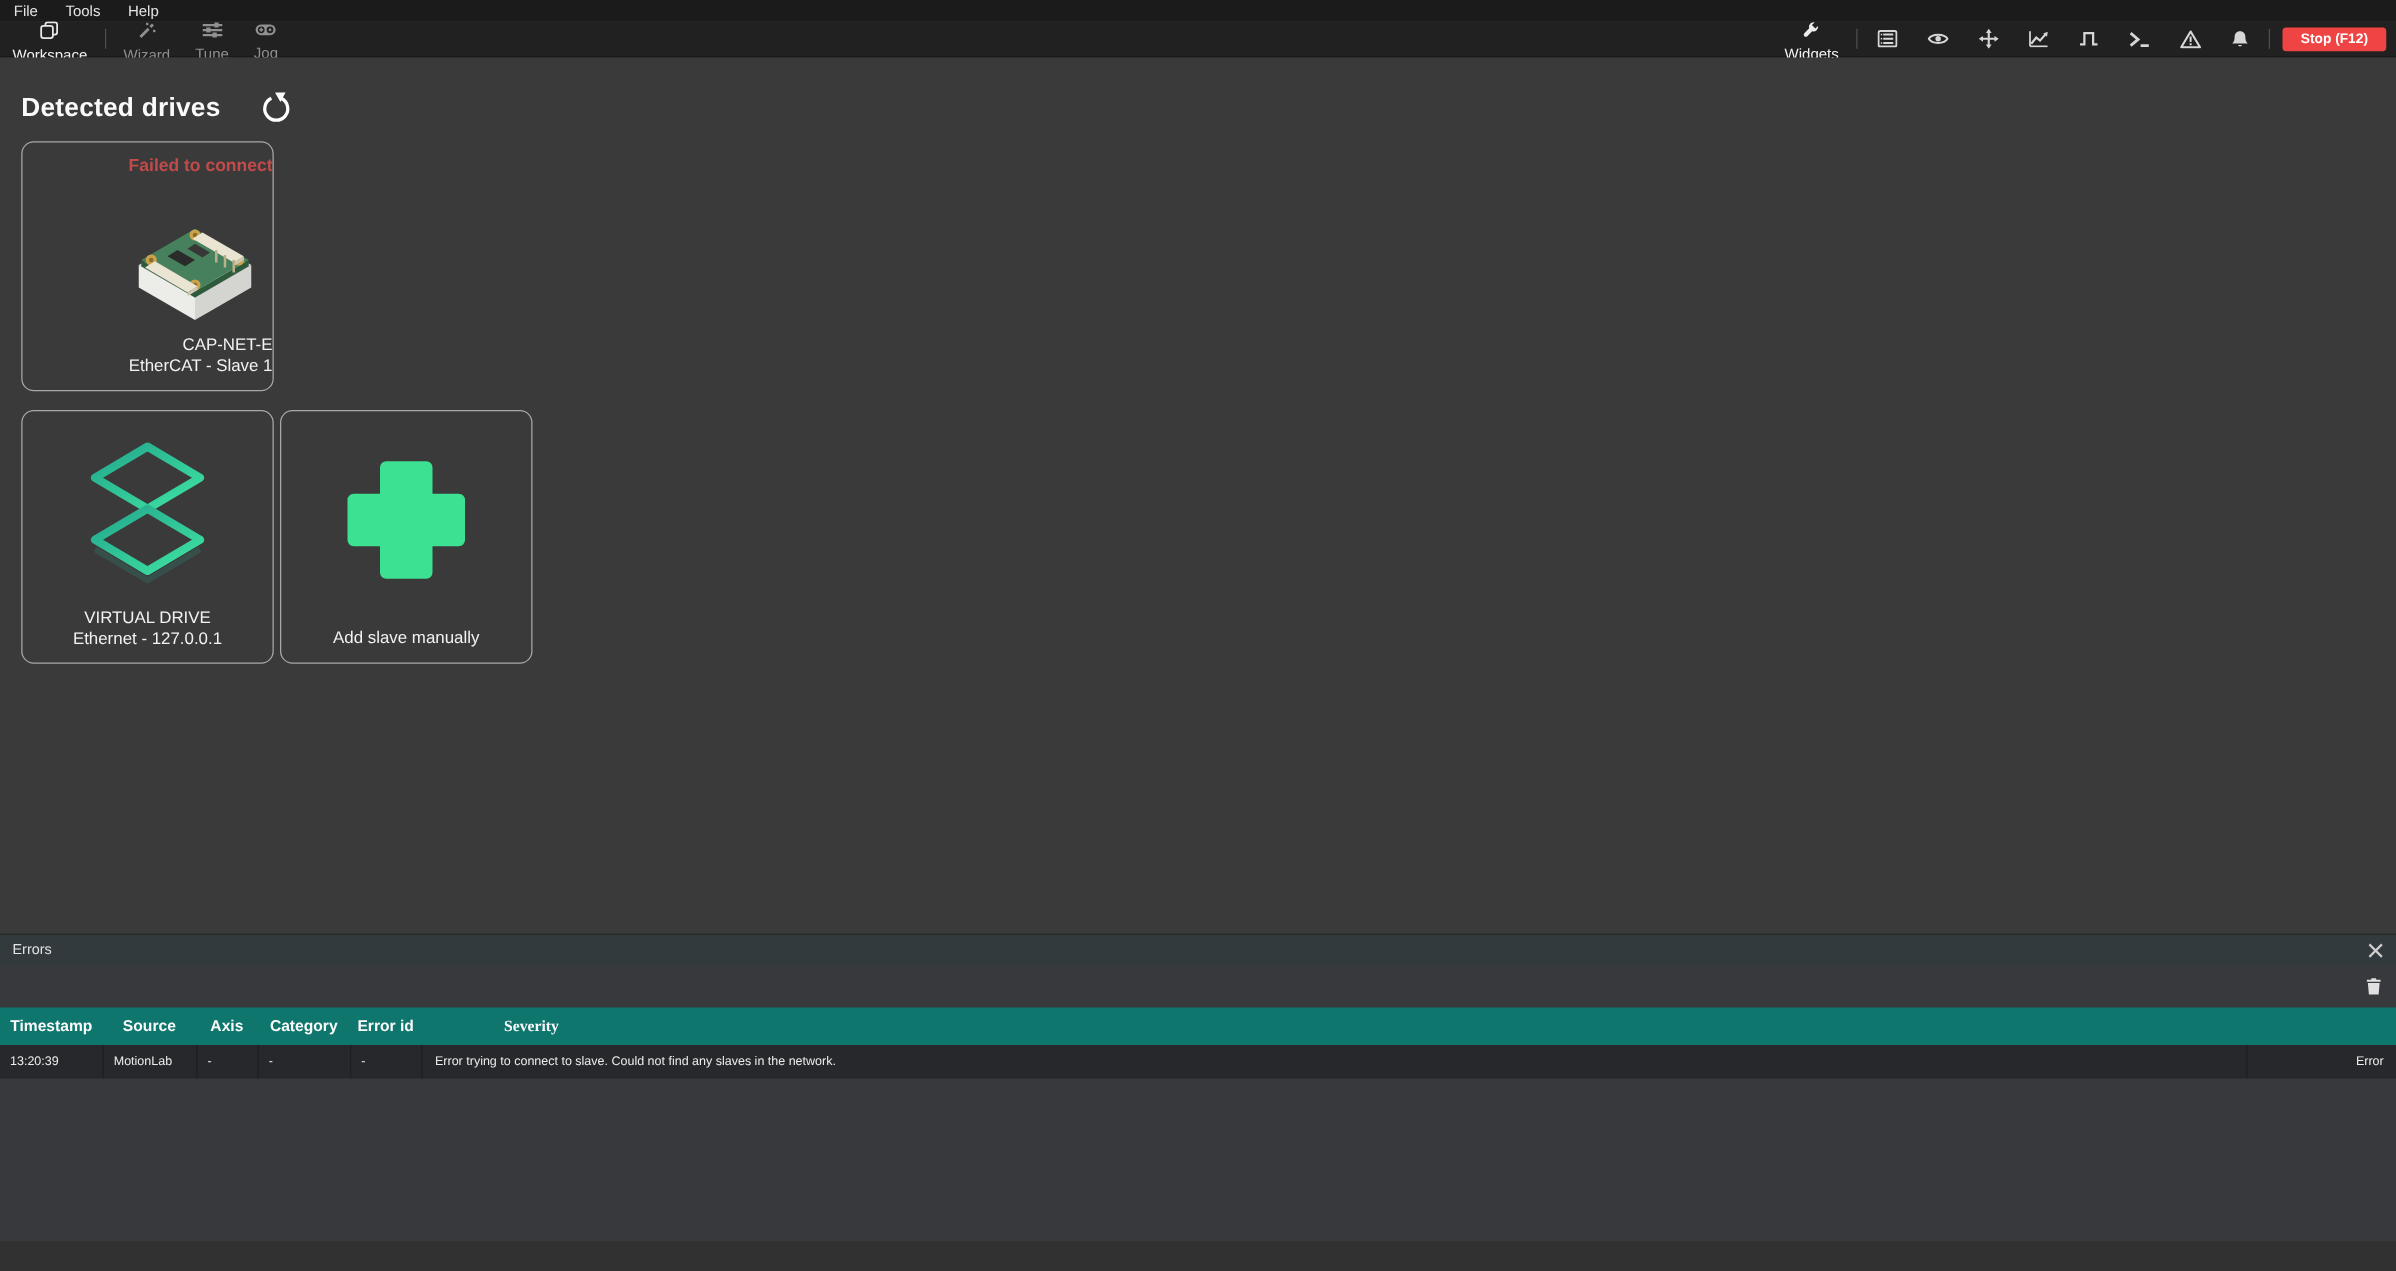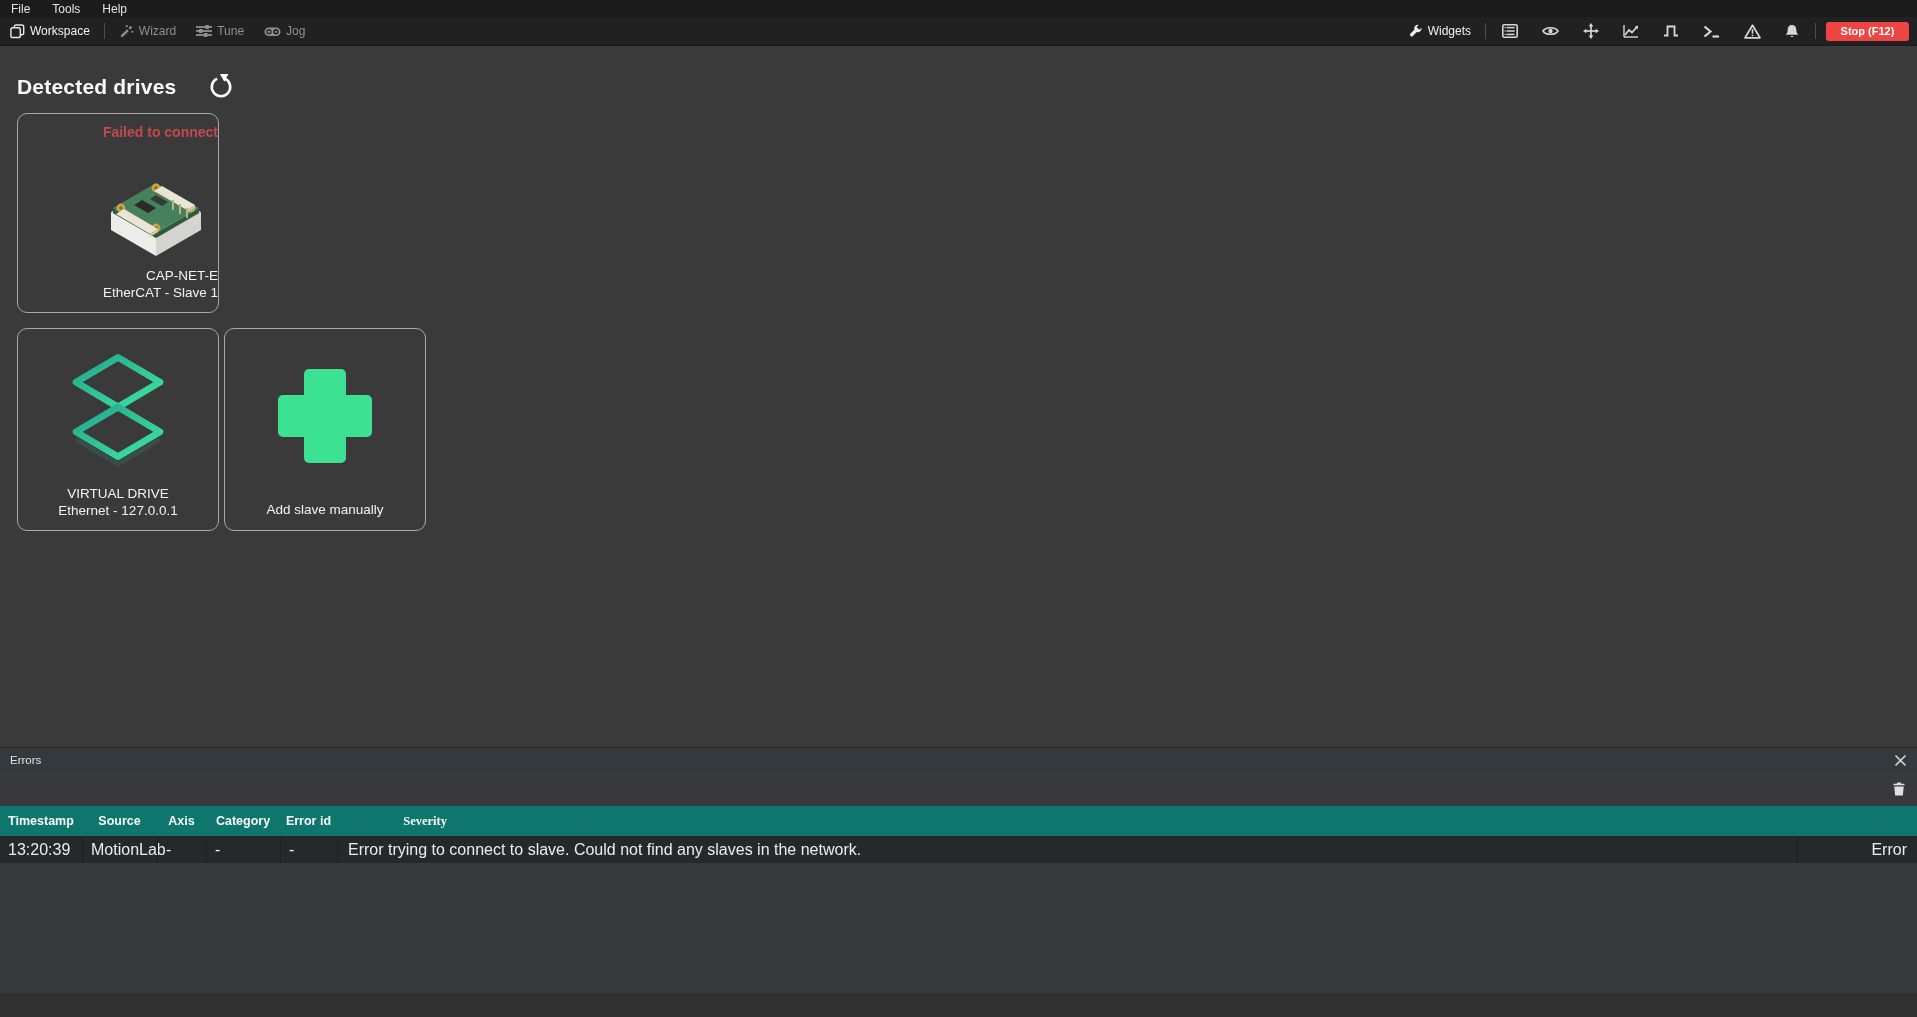--- a/index.html
+++ b/index.html
@@ -18,21 +18,21 @@
   .menubar .menu-item { padding:0 11px; height:17px; display:flex; align-items:center; cursor:default; }
   
   .toolbar {
     position:absolute; top:17px; left:0; width:100%; height:29px;
     background:#212121; display:flex; align-items:center; justify-content:space-between;
     border-bottom:1px solid #191919;
   }
   .tb-group { display:flex; align-items:center; height:100%; }
   .tb-btn {
     display:flex; align-items:center; gap:5px; padding:0 10px; height:100%;
-    font-size:12px; color:#f2f2f2; cursor:default; white-space:nowrap;
+    font-size:12px; color:#f2f2f2; cursor:default; white-space:nowrap;flex-direction:column;
   }
   .tb-btn.disabled { color:#909090; }
   .tb-sep { width:1px; height:16px; background:#4d4d4d; margin:0 4px; }
   .tb-icon-btn { padding:0 12px; height:100%; display:flex; align-items:center; }
   .stop-btn {
     background:#ef4444; color:#fff; font-size:11px; font-weight:bold;
     border:none; border-radius:3px; width:83px; height:19px;
     margin:0 8px 0 6px; display:flex; align-items:center; justify-content:center;
   }
   
@@ -62,21 +62,21 @@
   .errors-titlebar .spacer { flex:1; }
   .panel-close { background:none; border:none; display:flex; align-items:center; padding:2px; }
   .errors-toolbar { height:34px; background:#37393c; display:flex; align-items:center; justify-content:flex-end; padding-right:8px; }
   .trash-btn { background:none; border:none; display:flex; align-items:center; padding:2px 4px; }
   .etable-header {
     height:30px; background:#0f766e; display:flex; align-items:center;
     font-size:12.5px; font-weight:bold; color:#fafafa;
   }
   .etable-row {
     height:27px; background:#26282b; display:flex; align-items:stretch;
-    font-size:16px; color:#ececec;
+    font-size:10px; color:#ececec;
   }
   .col-ts { width:82px; } .col-src { width:75px;text-align:center; } .col-axis { width:49px; }
   .col-cat { width:74px; } .col-eid { width:57px; } .col-desc { flex:1; } .col-sev { width:120px; }
   .etable-header > div { text-align:center; }
   .etable-header .col-sev { text-align:right; padding-right:10px;font-family:Liberation Serif, serif; }
   .etable-row > div {
     display:flex; align-items:center; padding-left:8px;
     border-left:1px solid #1d1f22;
   }
   .etable-row > div:first-child { border-left:none; }

